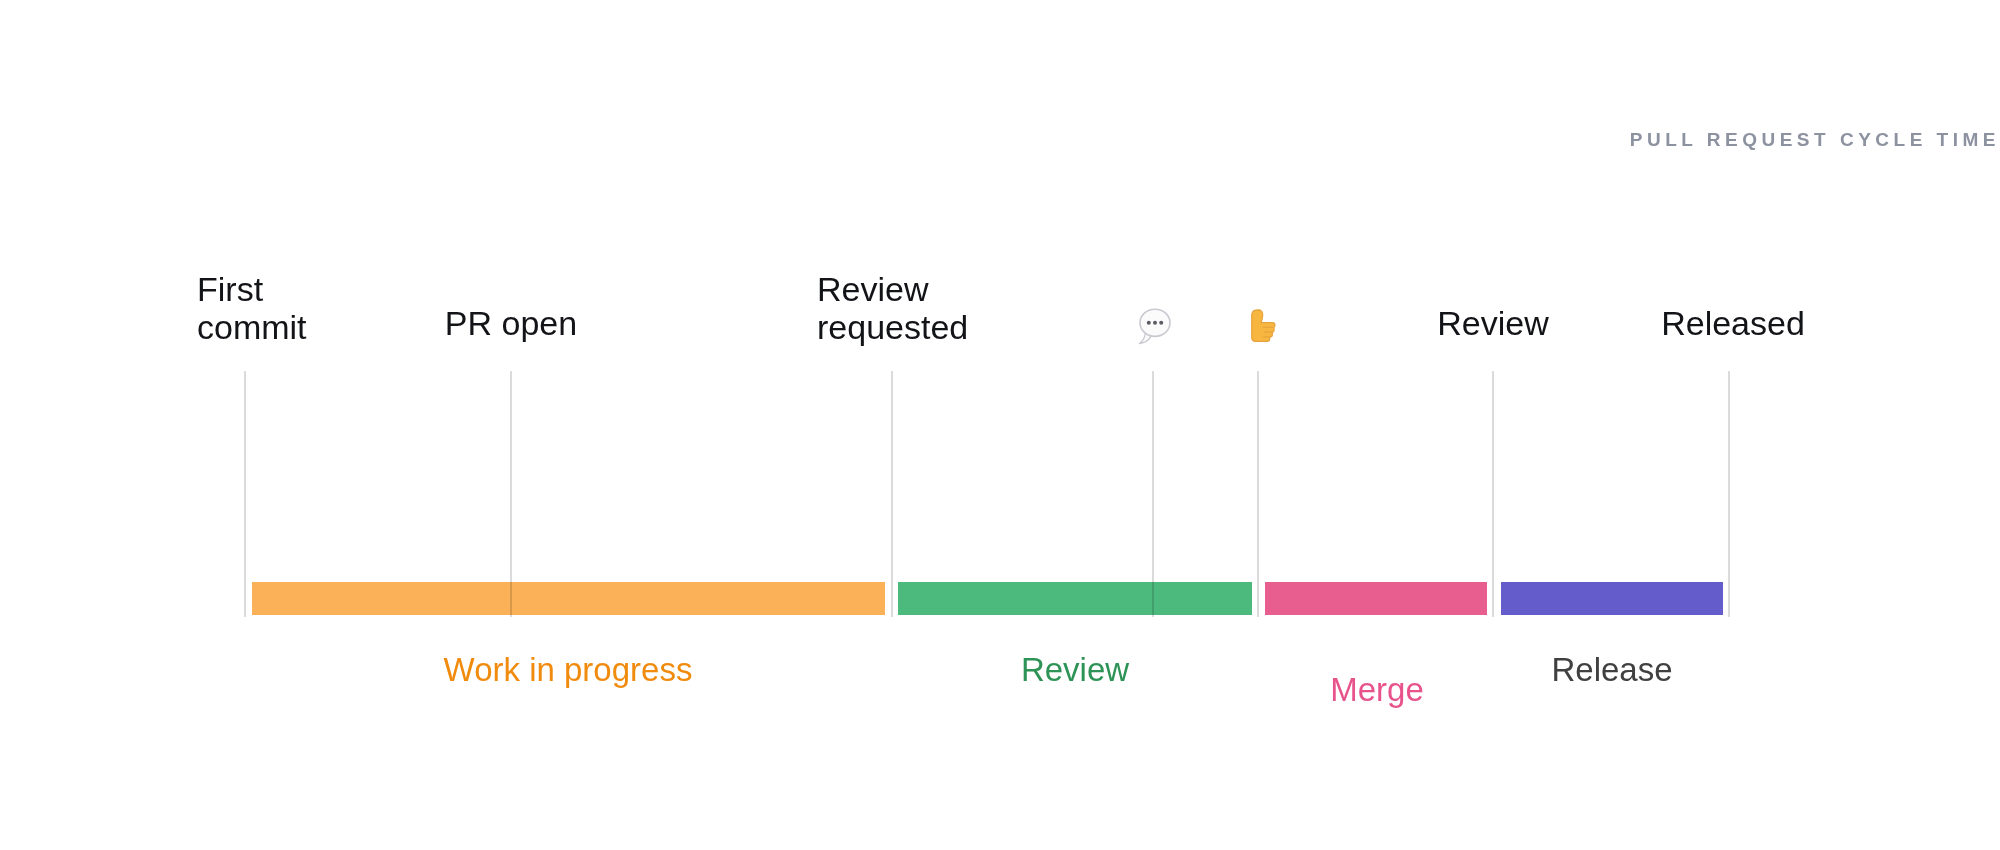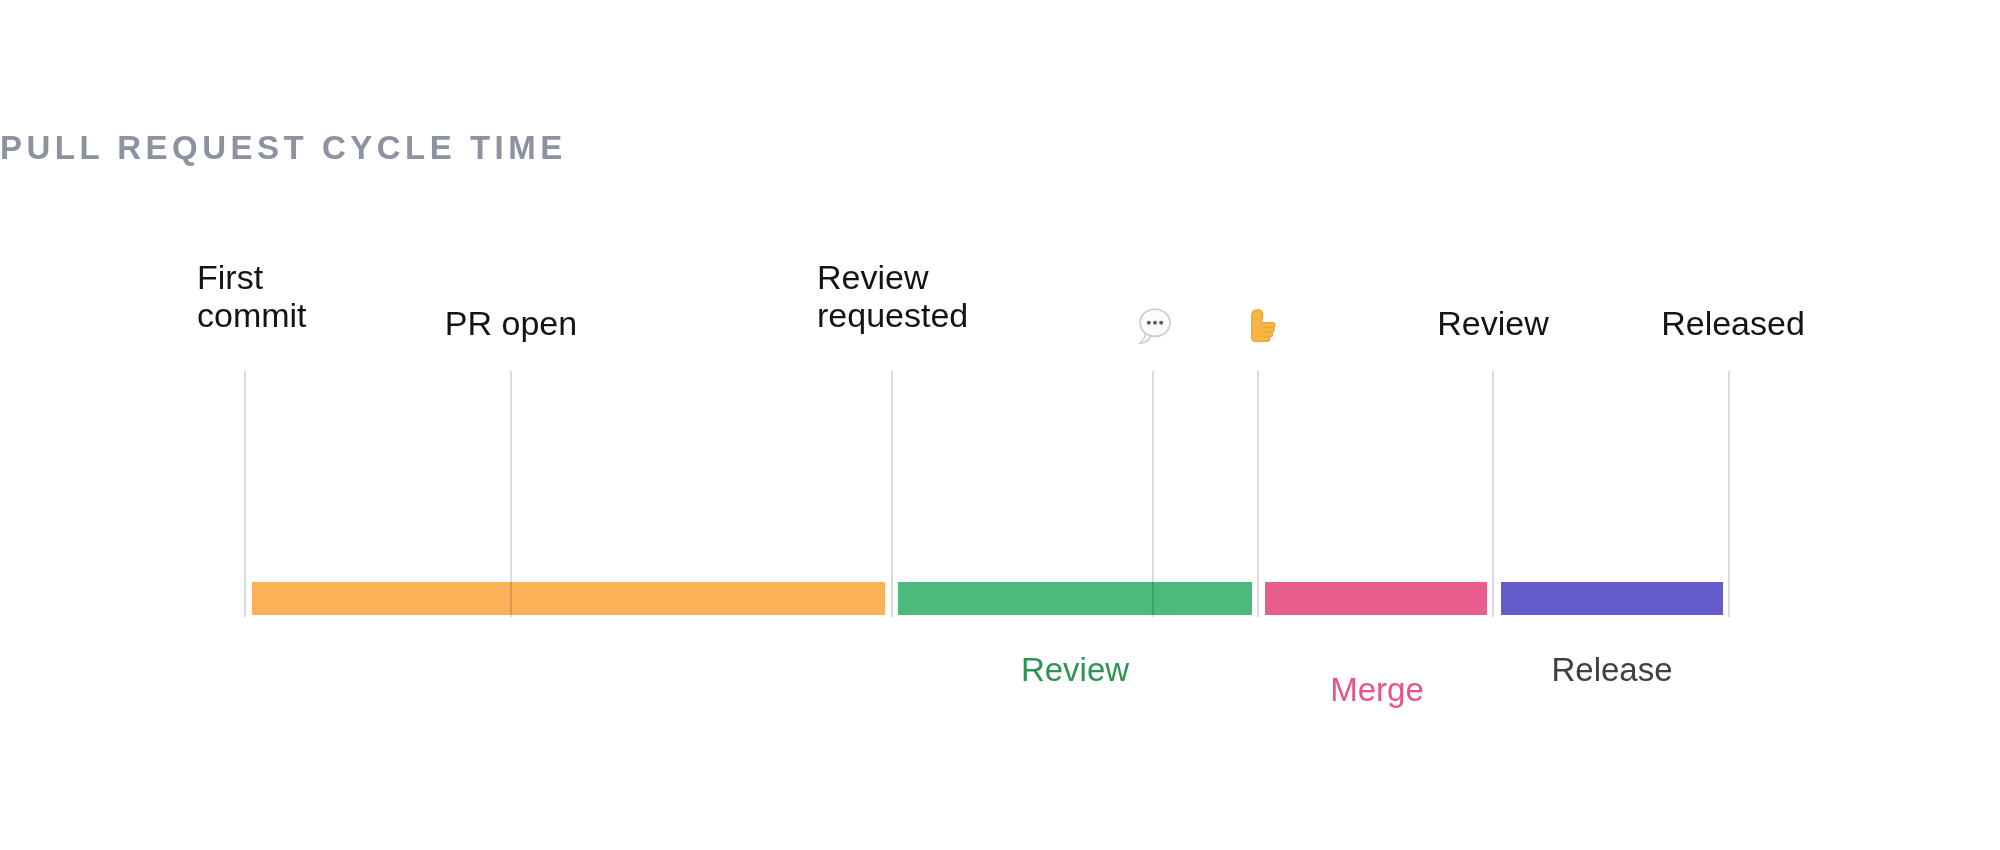--- a/index.html
+++ b/index.html
@@ -7,29 +7,29 @@
     position: relative;
     width: 2000px;
     height: 850px;
     background: #ffffff;
     font-family: "Liberation Sans", sans-serif;
     overflow: hidden;
   }
   .title {
     position: absolute;
     top: 129px; left: 0; width: 100%;
-    text-align: left;
-    font-size: 33px;
+    text-align: right;
+    font-size: 19px;
     font-weight: 700;
     letter-spacing: 4.5px;
     color: #8C92A0;
   }
   .ms {
     position: absolute;
-    top: 258px;
+    top: 270px;
     font-size: 34px;
     line-height: 38px;
     font-weight: 500;
     color: #131418;
     white-space: nowrap;
   }
   .ms.single {
     top: 304px;
     transform: translateX(-50%);
     text-align: right;
@@ -121,17 +121,18 @@
   <div class="bar" style="left: 1501px; width: 222px; background-color: rgb(101, 92, 204);"></div>
 
   <div class="tick" style="left: 244px; background-color: rgba(0, 0, 0, 0.14);"></div>
   <div class="tick" style="left: 510px; background-color: rgba(0, 0, 0, 0.14);"></div>
   <div class="tick" style="left: 891px; background-color: rgba(0, 0, 0, 0.14);"></div>
   <div class="tick" style="left: 1152px; background-color: rgba(0, 0, 0, 0.14);"></div>
   <div class="tick" style="left: 1257px; background-color: rgba(0, 0, 0, 0.14);"></div>
   <div class="tick" style="left: 1492px; background-color: rgba(0, 0, 0, 0.14);"></div>
   <div class="tick" style="left: 1728px; background-color: rgba(0, 0, 0, 0.14);"></div>
 
+  <div class="phase-label" style="left: 568px; color: rgb(240, 139, 14);">Work in progress</div>
   <div class="phase-label" style="left: 1075px; color: rgb(46, 147, 86);">Review</div>
   <div class="phase-label" style="left: 1377px; color: rgb(232, 83, 140); margin-top: 20px;">Merge</div>
   <div class="phase-label" style="left: 1612px; color: #404040;">Release</div>
 
 </div>
 
 </body></html>

